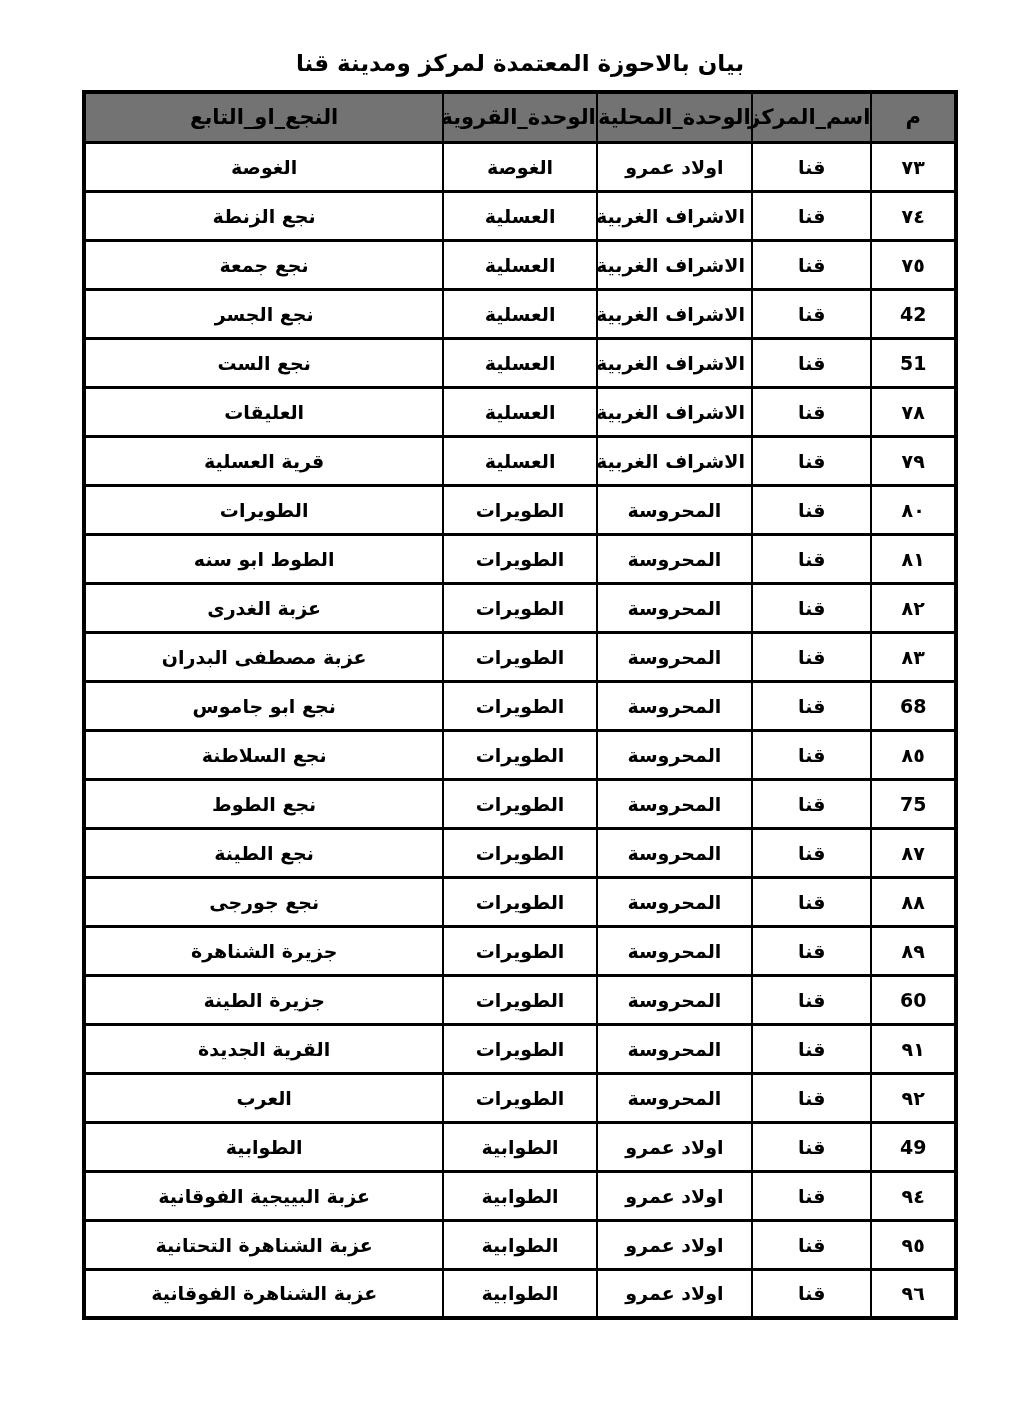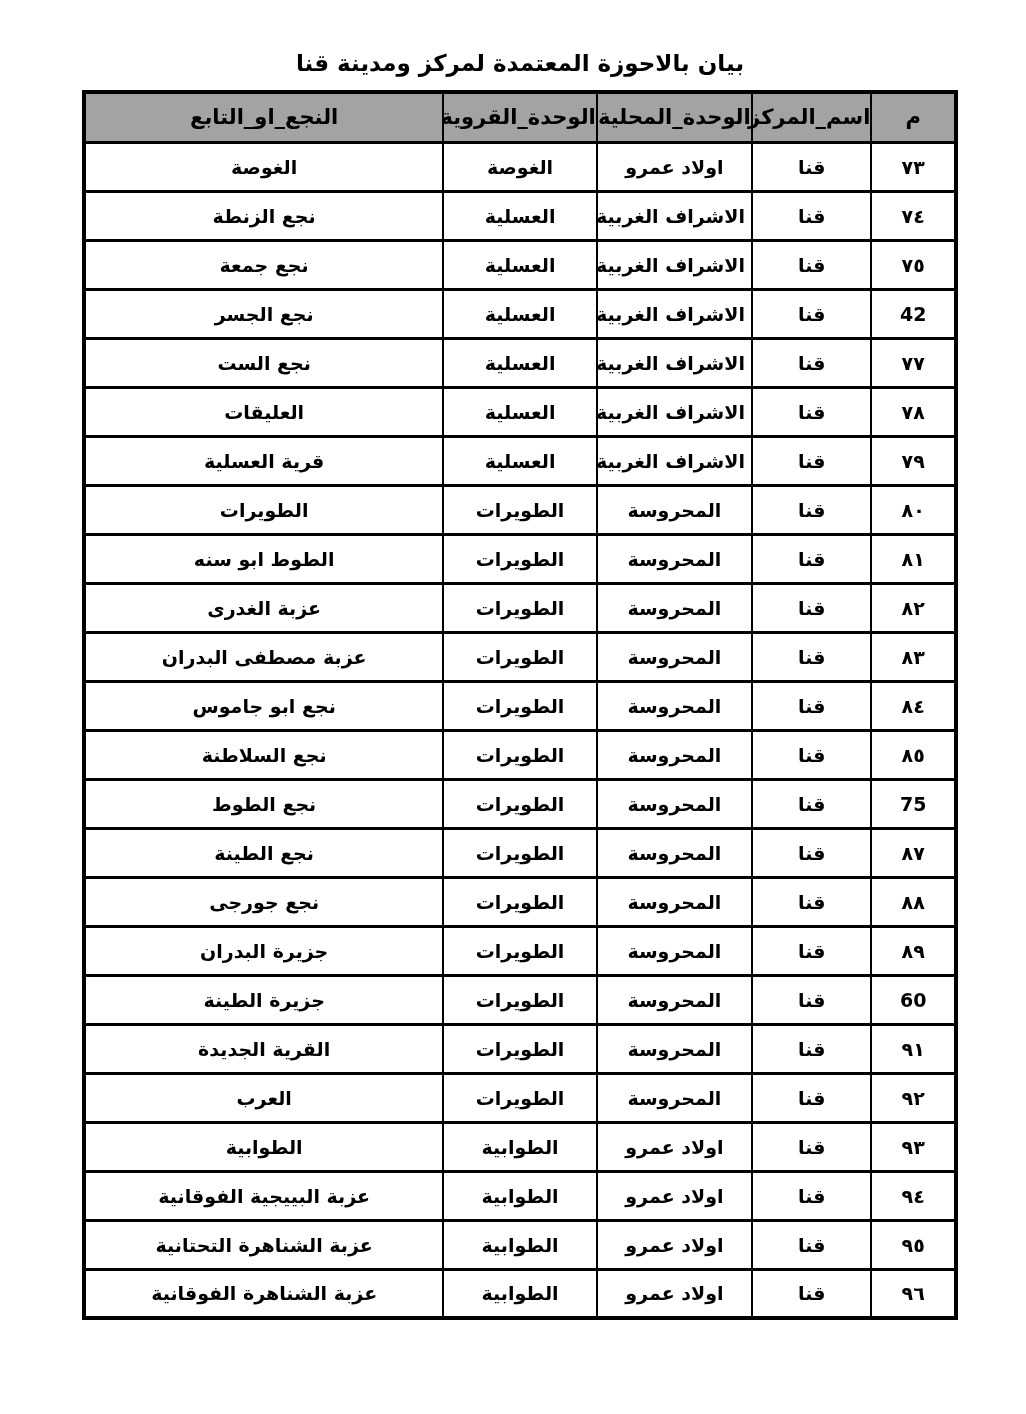--- a/index.html
+++ b/index.html
@@ -32,21 +32,21 @@
     table-layout: fixed;
     direction: rtl;
   }
   table.districts, table.districts th, table.districts td {
     border: 2px solid #000;
   }
   table.districts {
     border: 4px solid #000;
   }
   table.districts th {
-    background: #a3a3a3;
+    background: #737373;
     height: 50px;
     font-size: 21px;
     font-weight: bold;
     text-align: center;
     vertical-align: middle;
     color: #000;
     border-bottom: 3px solid #000;
   }
   table.districts td {
     height: 49px;
@@ -113,21 +113,21 @@
           <td>نجع جمعة</td>
         </tr>
         <tr>
           <td>42</td>
           <td>قنا</td>
           <td>الاشراف الغربية</td>
           <td>العسلية</td>
           <td>نجع الجسر</td>
         </tr>
         <tr>
-          <td>٧٧</td>
+          <td>51</td>
           <td>قنا</td>
           <td>الاشراف الغربية</td>
           <td>العسلية</td>
           <td>نجع الست</td>
         </tr>
         <tr>
           <td>٧٨</td>
           <td>قنا</td>
           <td>الاشراف الغربية</td>
           <td>العسلية</td>
@@ -162,21 +162,21 @@
           <td>عزبة الغدرى</td>
         </tr>
         <tr>
           <td>٨٣</td>
           <td>قنا</td>
           <td>المحروسة</td>
           <td>الطويرات</td>
           <td>عزبة مصطفى البدران</td>
         </tr>
         <tr>
-          <td>٨٤</td>
+          <td>68</td>
           <td>قنا</td>
           <td>المحروسة</td>
           <td>الطويرات</td>
           <td>نجع ابو جاموس</td>
         </tr>
         <tr>
           <td>٨٥</td>
           <td>قنا</td>
           <td>المحروسة</td>
           <td>الطويرات</td>
@@ -201,21 +201,21 @@
           <td>قنا</td>
           <td>المحروسة</td>
           <td>الطويرات</td>
           <td>نجع جورجى</td>
         </tr>
         <tr>
           <td>٨٩</td>
           <td>قنا</td>
           <td>المحروسة</td>
           <td>الطويرات</td>
-          <td>جزيرة البدران</td>
+          <td>جزيرة الشناهرة</td>
         </tr>
         <tr>
           <td>60</td>
           <td>قنا</td>
           <td>المحروسة</td>
           <td>الطويرات</td>
           <td>جزيرة الطينة</td>
         </tr>
         <tr>
           <td>٩١</td>
@@ -225,21 +225,21 @@
           <td>القرية الجديدة</td>
         </tr>
         <tr>
           <td>٩٢</td>
           <td>قنا</td>
           <td>المحروسة</td>
           <td>الطويرات</td>
           <td>العرب</td>
         </tr>
         <tr>
-          <td>٩٣</td>
+          <td>49</td>
           <td>قنا</td>
           <td>اولاد عمرو</td>
           <td>الطوابية</td>
           <td>الطوابية</td>
         </tr>
         <tr>
           <td>٩٤</td>
           <td>قنا</td>
           <td>اولاد عمرو</td>
           <td>الطوابية</td>

